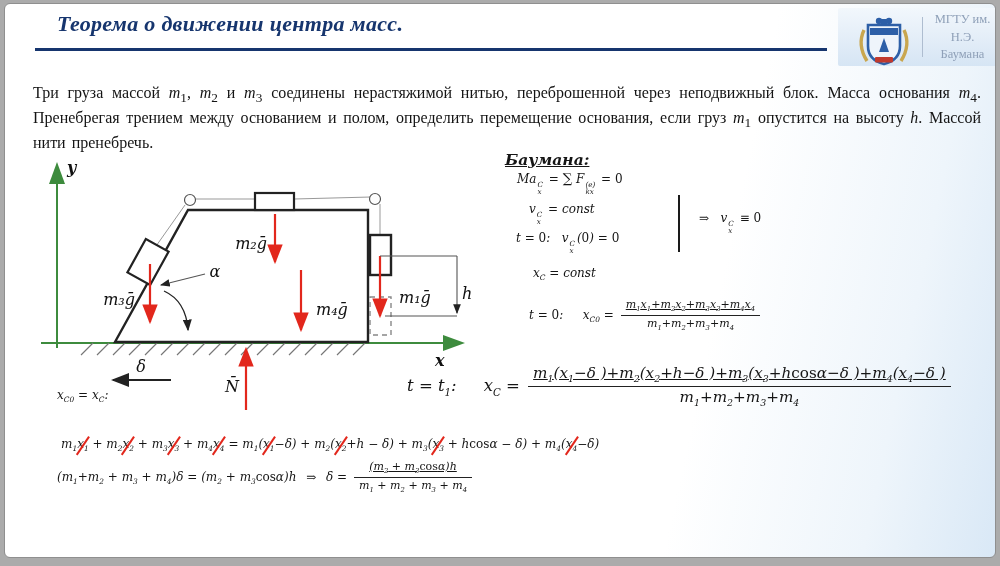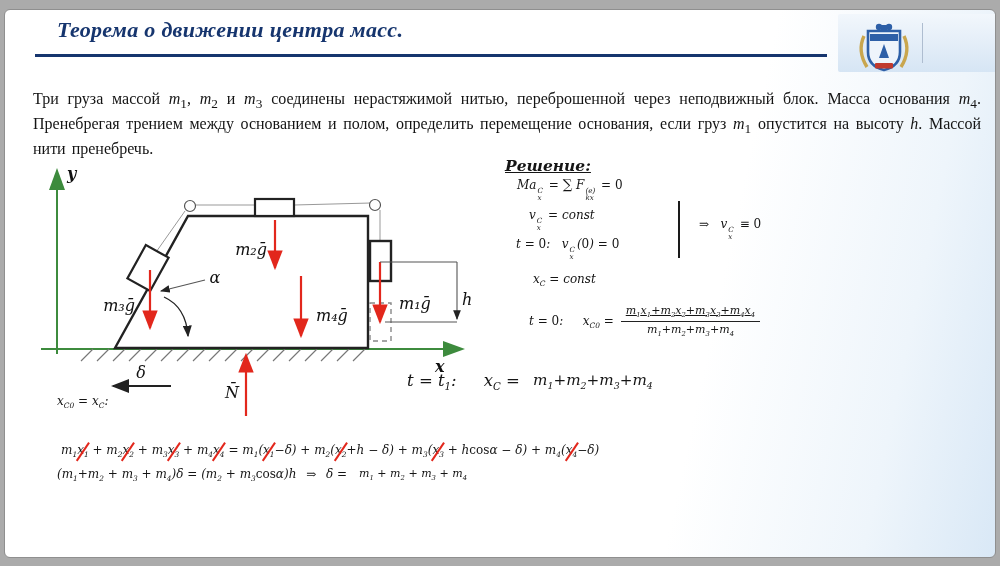--- a/index.html
+++ b/index.html
@@ -1,17 +1,17 @@
 <!DOCTYPE html>
 <html style="--navy: #16356e; --red: #e2271c; --green: #3d8b3d;"><head>
 <meta charset="utf-8">
 <style>
   html,body{margin:0;padding:0;}
   .stage{position:relative;width:1000px;height:566px;background:#ababab;overflow:hidden;font-family:"Liberation Sans",sans-serif;}
-  .slide{position:absolute;inset:3px 4px 8px 4px;background:linear-gradient(102deg,#ffffff 70%,#eef5fb 88%,#d9e8f6 100%);border:1px solid #8f8f8f;border-radius:6px;overflow:hidden;margin-top:6px;}
+  .slide{position:absolute;inset:3px 4px 8px 4px;background:linear-gradient(102deg,#ffffff 70%,#eef5fb 88%,#d9e8f6 100%);border:1px solid #8f8f8f;border-radius:6px;overflow:hidden;}
   .content{position:absolute;inset:0;}
 
   .title{position:absolute;left:52px;top:7px;font-family:"Liberation Serif",serif;font-style:italic;font-weight:bold;font-size:22px;color:var(--navy);letter-spacing:.3px;}
   .title-rule{position:absolute;left:30px;top:44px;width:792px;height:3px;background:var(--navy);}
 
   .logo{position:absolute;left:833px;top:4px;width:162px;height:58px;background:linear-gradient(180deg,#f2f7fc,#d6e5f4);border-radius:2px;}
   .logo-divider{position:absolute;left:84px;top:9px;bottom:9px;width:1px;background:#aebdd0;}
   .logo-text{position:absolute;left:90px;right:3px;top:50%;transform:translateY(-50%);text-align:center;font-family:"Liberation Serif",serif;font-size:12.5px;line-height:1.4;color:#8fa0b8;}
   .emblem{position:absolute;left:16px;top:6px;}
 
@@ -52,20 +52,24 @@
           <path d="M50 16 Q57 31 47 47" fill="none" stroke="#c9a64e" stroke-width="3.4"></path>
           <circle cx="25" cy="7" r="3.2" fill="#2d5fa7"></circle>
           <circle cx="35" cy="7" r="3.2" fill="#2d5fa7"></circle>
           <rect x="27" y="5" width="6" height="6" fill="#2d5fa7"></rect>
           <path d="M14 11 h32 v21 q0 14 -16 18 q-16 -4 -16 -18 z" fill="#eef4fb" stroke="#2d5fa7" stroke-width="2.6"></path>
           <rect x="16" y="14" width="28" height="7" fill="#2d5fa7"></rect>
           <path d="M30 24 l5 14 h-10 z" fill="#2d5fa7"></path>
           <rect x="21" y="43" width="18" height="5.5" rx="1" fill="#c03a2e"></rect>
         </svg>
         <div class="logo-divider"></div>
+        <div class="logo-text">
+          <div>МГТУ им.</div>
+          <div>Н.Э. Баумана</div>
+        </div>
       </div>
 
       <div class="problem">Три груза массой <i>m</i><sub>1</sub>, <i>m</i><sub>2</sub> и <i>m</i><sub>3</sub> соединены нерастяжимой нитью, переброшенной через неподвижный блок. Масса основания <i>m</i><sub>4</sub>. Пренебрегая трением между основанием и полом, определить перемещение основания, если груз <i>m</i><sub>1</sub> опустится на высоту <i>h</i>. Массой нити пренебречь.</div>
 
       <svg class="diagram" width="452" height="272" viewBox="0 0 452 272">
         <defs>
           <marker id="ah-green" markerWidth="11" markerHeight="8" refX="9" refY="4" orient="auto">
               <path d="M0 0 L11 4 L0 8 z" style="fill:var(--green)"></path>
             </marker>
           <marker id="ah-red" markerWidth="9" markerHeight="7" refX="8" refY="3.5" orient="auto">
@@ -116,21 +120,21 @@
         <text x="234" y="97" text-anchor="end" class="dlabel">m₂ḡ</text>
         <text x="102" y="153" text-anchor="end" class="dlabel">m₃ḡ</text>
         <text x="283" y="163" class="dlabel">m₄ḡ</text>
         <text x="366" y="151" class="dlabel">m₁ḡ</text>
         <text x="206" y="240" text-anchor="end" class="dlabel">N̄</text>
         <text x="182" y="125" text-anchor="middle" class="dlabel">α</text>
         <text x="108" y="220" text-anchor="middle" class="dlabel">δ</text>
         <text x="429" y="147" class="dlabel" font-size="14" fill="#333">h</text>
       </svg>
 
-      <div class="sol-head">Решение:</div>
+      <div class="sol-head">Баумана:</div>
       <div class="eq" style="left:512px;top:167px">Ma<span class="ss">
             <span class="u">C</span>
             <span class="d">x</span>
           </span> = <span class="rm big">∑</span> F<span class="ss">
             <span class="u">(e)</span>
             <span class="d">kx</span>
           </span> = <span class="rm">0</span></div>
       <div class="eq" style="left:524px;top:198px">v<span class="ss">
             <span class="u">C</span>
             <span class="d">x</span>
@@ -143,23 +147,25 @@
       <div class="eq" style="left:694px;top:207px"><span class="rm">⇒</span>&nbsp;&nbsp; v<span class="ss">
             <span class="u">C</span>
             <span class="d">x</span>
           </span> <span class="rm">≡</span> <span class="rm">0</span></div>
       <div class="eq" style="left:528px;top:262px">x<sub>C</sub> = const</div>
       <div class="eq" style="left:524px;top:294px">t = <span class="rm">0</span>:   x<sub>C0</sub> = <span class="frac">
             <span class="num">m<sub>1</sub>x<sub>1</sub>+m<sub>2</sub>x<sub>2</sub>+m<sub>3</sub>x<sub>3</sub>+m<sub>4</sub>x<sub>4</sub></span>
             <span class="den">m<sub>1</sub>+m<sub>2</sub>+m<sub>3</sub>+m<sub>4</sub></span>
           </span></div>
       <div class="eq" style="left:402px;top:360px;font-size:16.5px">t = t<sub>1</sub>:   x<sub>C</sub> = <span class="frac">
+            <span class="num">m<sub>1</sub>(x<sub>1</sub>−δ )+m<sub>2</sub>(x<sub>2</sub>+h−δ )+m<sub>3</sub>(x<sub>3</sub>+h<span class="rm">cos</span>α−δ )+m<sub>4</sub>(x<sub>4</sub>−δ )</span>
             <span class="den">m<sub>1</sub>+m<sub>2</sub>+m<sub>3</sub>+m<sub>4</sub></span>
           </span></div>
       <div class="eq" style="left:52px;top:384px">x<sub>C0</sub> = x<sub>C</sub>:</div>
       <div class="eq" style="left:56px;top:433px">m<sub>1</sub><span class="stk">x<sub>1</sub></span> + m<sub>2</sub><span class="stk">x<sub>2</sub></span> + m<sub>3</sub><span class="stk">x<sub>3</sub></span> + m<sub>4</sub><span class="stk">x<sub>4</sub></span> = m<sub>1</sub>(<span class="stk">x<sub>1</sub></span>−δ) + m<sub>2</sub>(<span class="stk">x<sub>2</sub></span>+h − δ) + m<sub>3</sub>(<span class="stk">x<sub>3</sub></span> + h<span class="rm">cos</span>α − δ) + m<sub>4</sub>(<span class="stk">x<sub>4</sub></span>−δ)</div>
       <div class="eq" style="left:52px;top:456px">(m<sub>1</sub>+m<sub>2</sub> + m<sub>3</sub> + m<sub>4</sub>)δ = (m<sub>2</sub> + m<sub>3</sub><span class="rm">cos</span>α)h  <span class="rm">⇒</span>  δ = <span class="frac">
+            <span class="num">(m<sub>2</sub> + m<sub>3</sub><span class="rm">cos</span>α)h</span>
             <span class="den">m<sub>1</sub> + m<sub>2</sub> + m<sub>3</sub> + m<sub>4</sub></span>
           </span></div>
 
     </div>
   </div>
 </div>
 
 </body></html>

